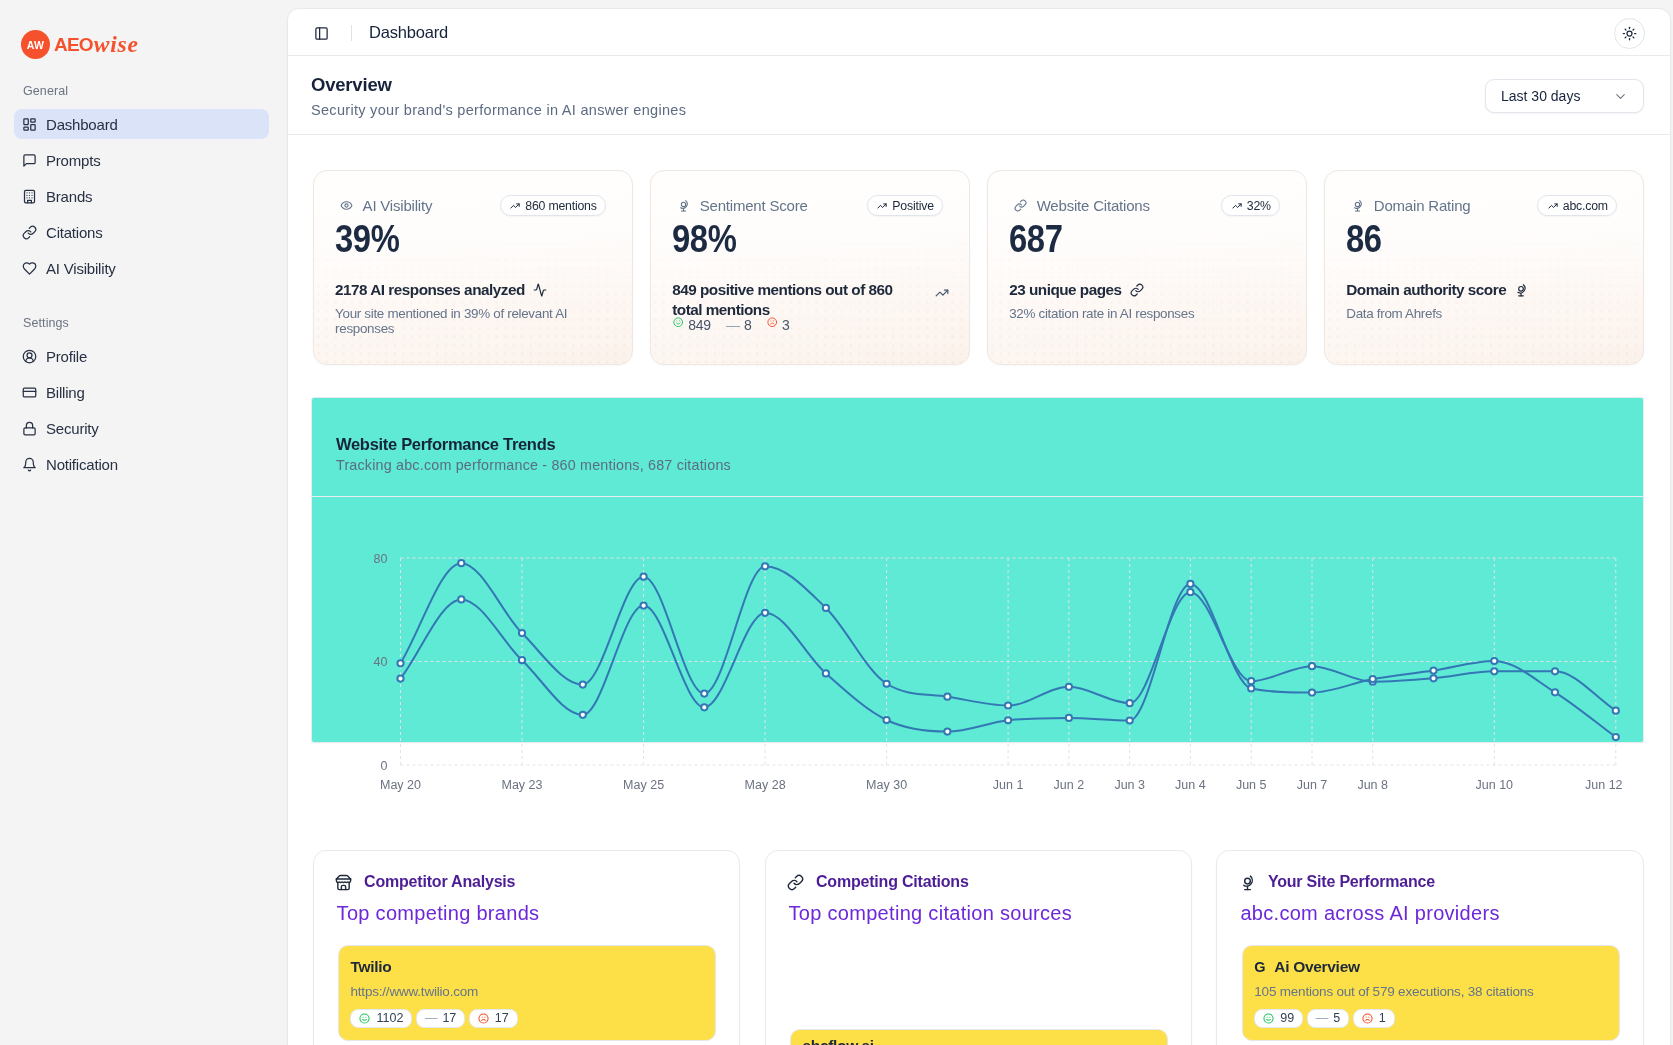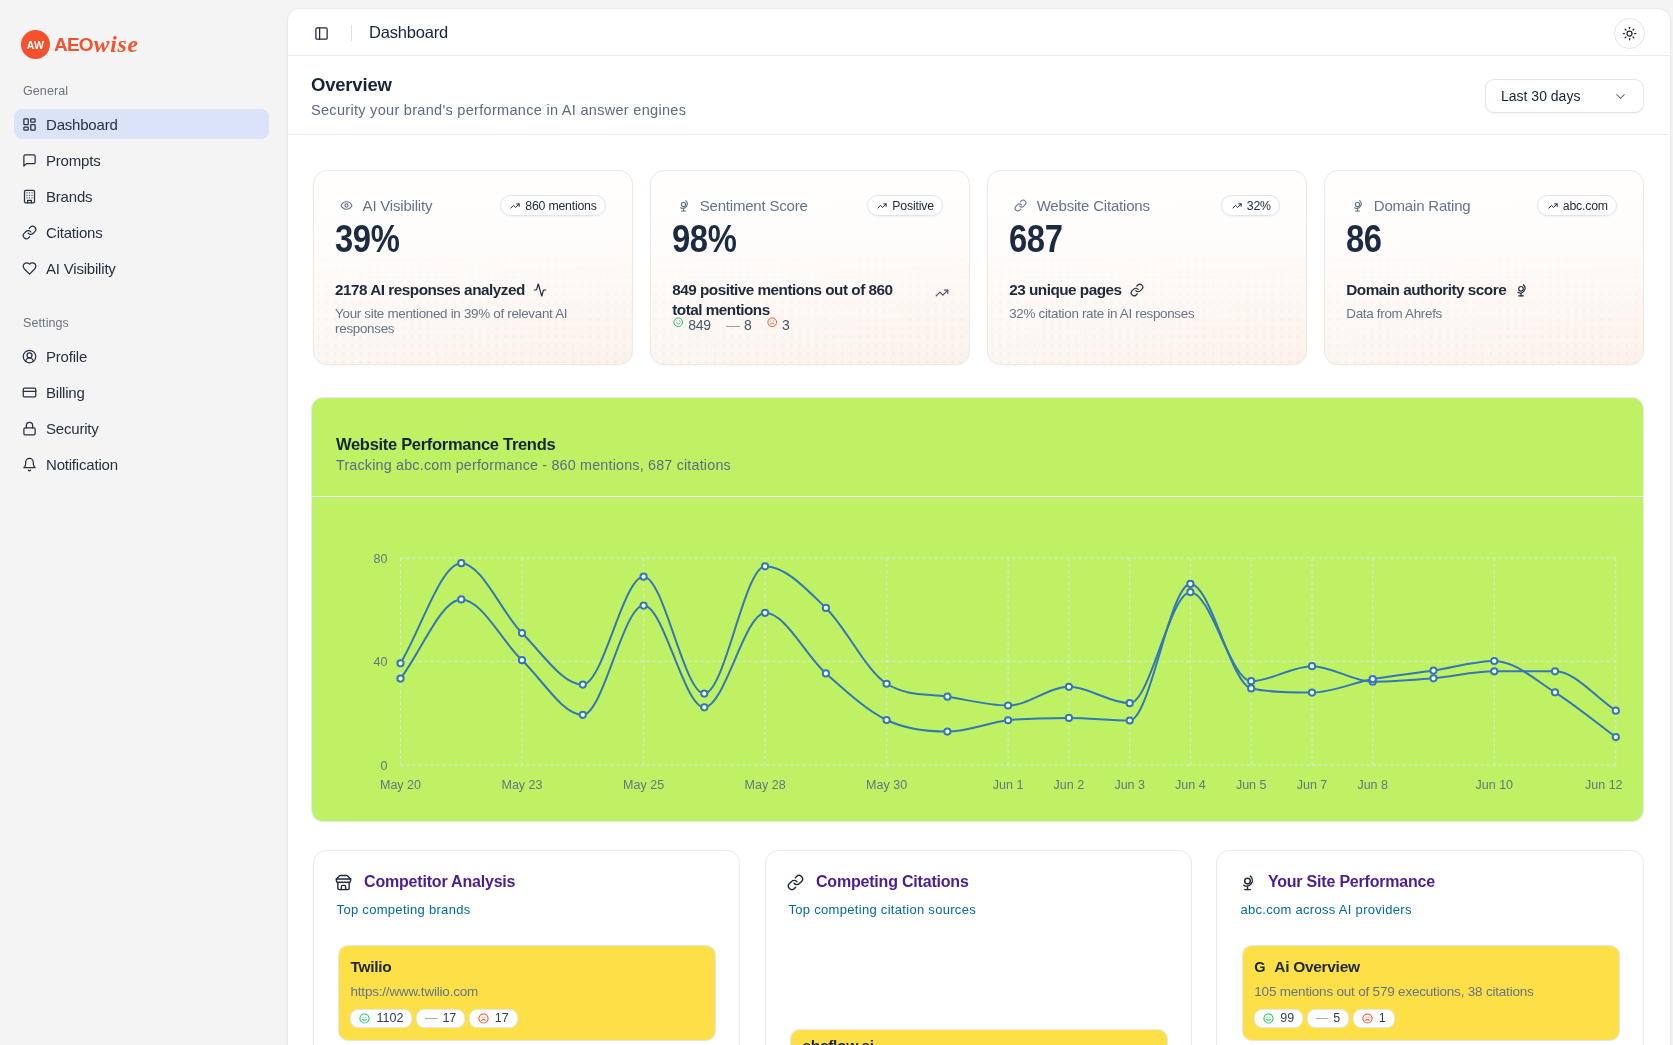--- a/index.html
+++ b/index.html
@@ -56,32 +56,32 @@
   letter-spacing:-.5px;line-height:20.3px;display:block}
 .scard-bold svg{display:inline-block;vertical-align:-2px;margin-left:8px}
 .scard-gray{position:absolute;left:21.5px;right:20px;top:136.5px;font-size:13.4px;color:#64748b;
   letter-spacing:-.3px;line-height:14.9px}
 .senti-row{position:absolute;left:22px;top:146px;display:flex;align-items:flex-start;font-size:14px;color:#475569}
 .senti-row svg{margin-right:5px}
 .senti-row .sv{letter-spacing:-.2px}
 .senti-row .gap8{width:15px}
 .mdash{color:#94a3b8;margin-right:4px;letter-spacing:0}
 
-.chart-card{position:absolute;left:23px;top:388px;width:1333px;height:425px;background:#bef264;
-  border:1px solid #e9eaee;border-radius:12px;box-shadow:0 1px 2px rgba(0,0,0,.03)}
+.chart-card{position:absolute;left:23px;top:388px;width:1333px;height:346px;background:#5eead4;
+  border:1px solid #e9eaee;border-radius:3px;box-shadow:0 1px 2px rgba(0,0,0,.03)}
 .cc-title{position:absolute;left:24px;top:36.5px;font-size:16.5px;font-weight:700;color:#16233a;letter-spacing:-.3px}
 .cc-sub{position:absolute;left:24px;top:59px;font-size:14.3px;color:#5d6b81;letter-spacing:.2px}
 .cc-div{position:absolute;left:0;top:98px;width:100%;height:1px;background:#edeef1}
 
 .bcard{position:absolute;top:840.8px;width:427.3px;height:280px;background:#fff;
   border:1px solid #e9eaee;border-radius:13px;box-shadow:0 1px 2px rgba(0,0,0,.03)}
 .bcard-head{position:absolute;left:21.5px;top:22.5px;display:flex;align-items:flex-end;color:#4c1d95}
 .bcard-head svg{color:#1e293b}
 .bcard-head span{margin-left:12px;font-size:16px;font-weight:700;letter-spacing:-.2px}
-.bcard-sub{position:absolute;left:23px;top:51.5px;font-size:13px;color:#0369a1;letter-spacing:.3px}
+.bcard-sub{position:absolute;left:23px;top:51.5px;font-size:20px;color:#6d28d9;letter-spacing:.3px}
 .icard{position:absolute;left:24.4px;top:94.3px;width:378.4px;border:1px solid #e4e7ec;border-radius:10px;
   background:#fde047;padding:12px 13px 12px 11.5px}
 .icard-t{font-size:15.5px;font-weight:700;color:#1e293b;letter-spacing:-.3px;display:flex;align-items:center}
 .icard-u{margin-top:8px;font-size:13.5px;color:#64748b;letter-spacing:-.2px}
 .icard-pills{margin-top:9.5px;display:flex}
 .pill{height:19.5px;display:inline-flex;align-items:center;border:1px solid #e4e7ec;border-radius:8px;
   padding:0 8px;font-size:12.5px;color:#334155;margin-right:3.5px;background:#fff}
 .pill svg{margin-right:6px}
 .pill .mdash{margin-right:5px}
 .gicon{font-weight:700;font-size:14.5px;color:#16233a;margin-right:9px}

